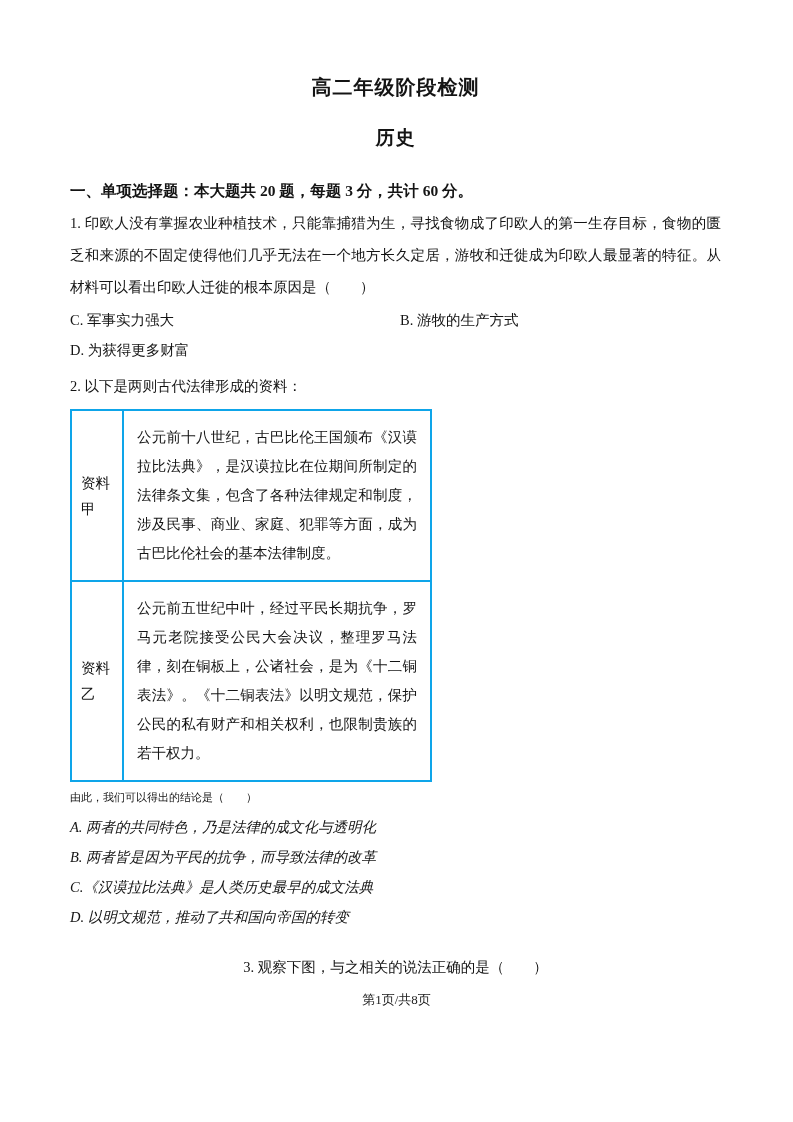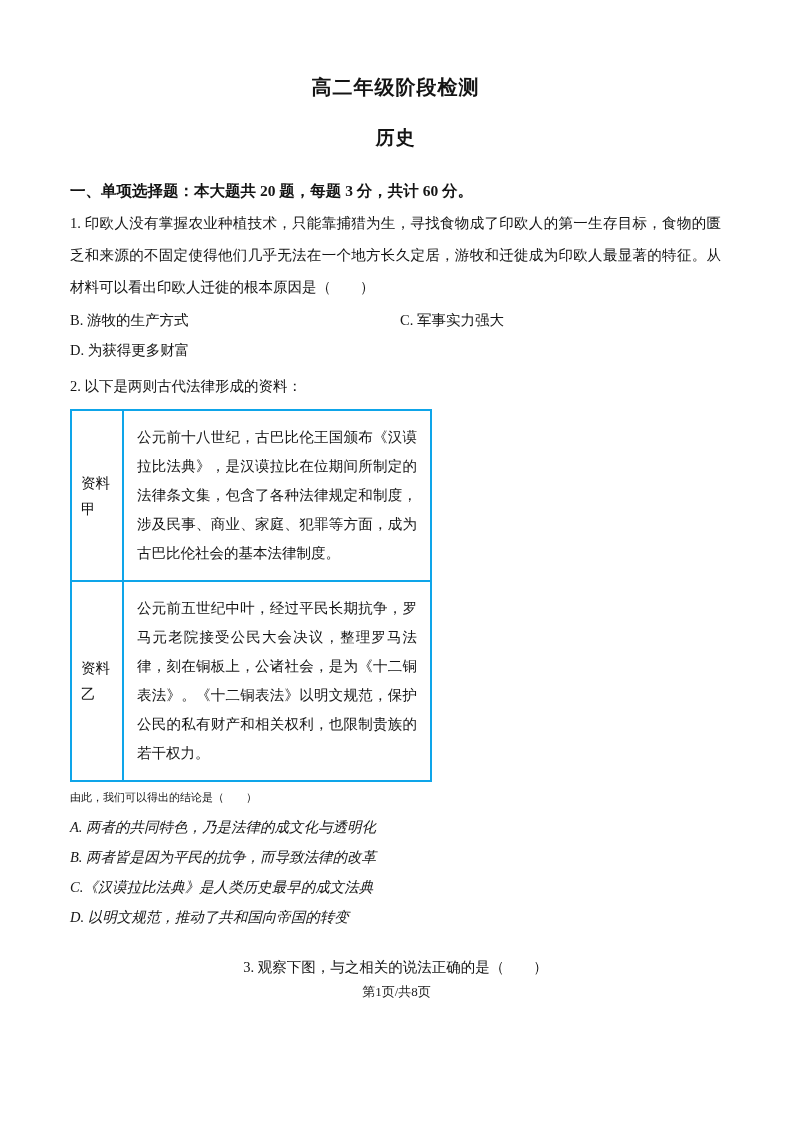--- a/index.html
+++ b/index.html
@@ -88,42 +88,42 @@
   }
   .q3-stem {
     font-size: 14.5px;
     line-height: 30px;
     margin-top: 20px;
     text-align: center;
   }
   .page-footer {
     position: absolute;
     left: 0;
-    bottom: 77px;
+    bottom: 69px;
     width: 100%;
     text-align: center;
     font-size: 13px;
     color: #222;
   }
 </style>
 </head>
 <body>
 
 <div class="page">
 
   <h1 class="doc-title">高二年级阶段检测</h1>
   <h2 class="doc-subtitle">历史</h2>
 
   <p class="section-header">一、单项选择题：本大题共 20 题，每题 3 分，共计 60 分。</p>
 
   <p class="stem">1. 印欧人没有掌握农业种植技术，只能靠捕猎为生，寻找食物成了印欧人的第一生存目标，食物的匮乏和来源的不固定使得他们几乎无法在一个地方长久定居，游牧和迁徙成为印欧人最显著的特征。从材料可以看出印欧人迁徙的根本原因是（　　）</p>
 
   <div class="options-grid">
+    <span>C. 军事实力强大</span>
     <span>B. 游牧的生产方式</span>
-    <span>C. 军事实力强大</span>
     <span>D. 为获得更多财富</span>
   </div>
 
   <p class="q2-intro">2. 以下是两则古代法律形成的资料：</p>
 
   <table class="materials">
     <tbody>
       <tr>
         <td class="mat-label">资料甲</td>
         <td class="mat-text">公元前十八世纪，古巴比伦王国颁布《汉谟拉比法典》，是汉谟拉比在位期间所制定的法律条文集，包含了各种法律规定和制度，涉及民事、商业、家庭、犯罪等方面，成为古巴比伦社会的基本法律制度。</td>

